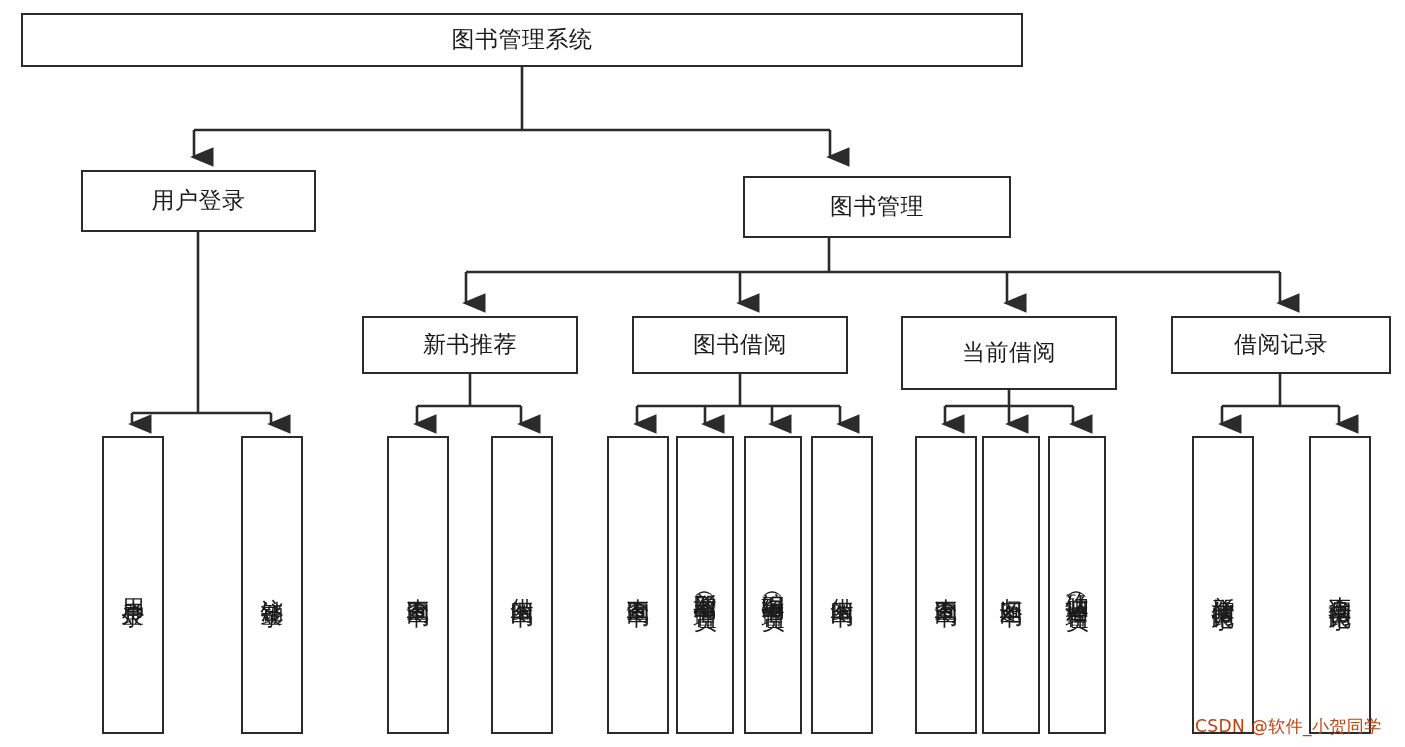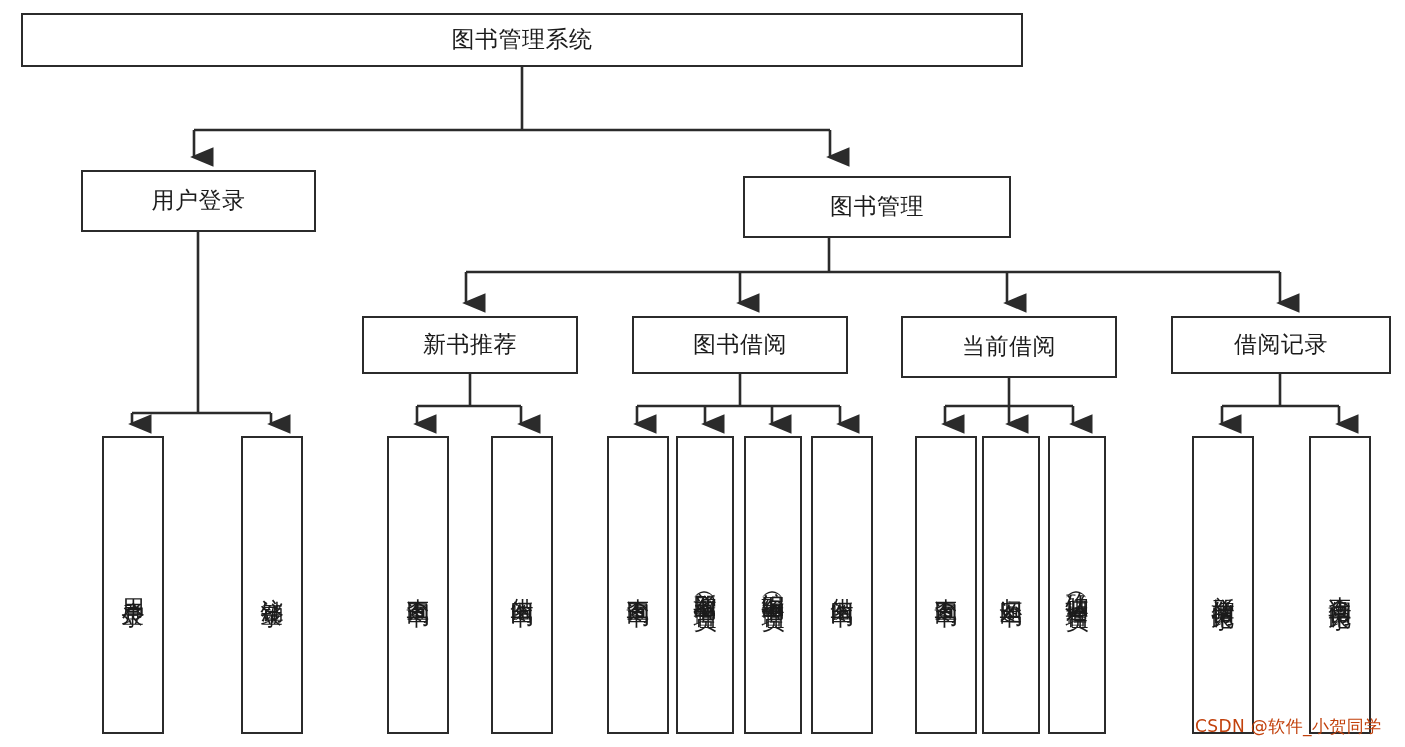--- a/index.html
+++ b/index.html
@@ -139,21 +139,21 @@
   <div class="node h" style="left:711px; top:176px; width:268px; height:62px;margin-left:32px;">
     <span class="cap">图书管理</span>
   </div>
 
   <div class="node h" style="left:362px; top:316px; width:216px; height:58px;">
     <span class="cap">新书推荐</span>
   </div>
   <div class="node h" style="left:632px; top:316px; width:216px; height:58px;">
     <span class="cap">图书借阅</span>
   </div>
-  <div class="node h" style="left:901px; top:316px; width:216px; height:62px;">
+  <div class="node h" style="left:901px; top:316px; width:216px; height:74px;">
     <span class="cap">当前借阅</span>
   </div>
   <div class="node h" style="left:1171px; top:316px; width:220px; height:58px;">
     <span class="cap">借阅记录</span>
   </div>
 
   <div class="node v" style="left:102px; top:436px; width:62px; height:298px;">
     <span class="cap">用户登录</span>
   </div>
   <div class="node v" style="left:241px; top:436px; width:62px; height:298px;">

